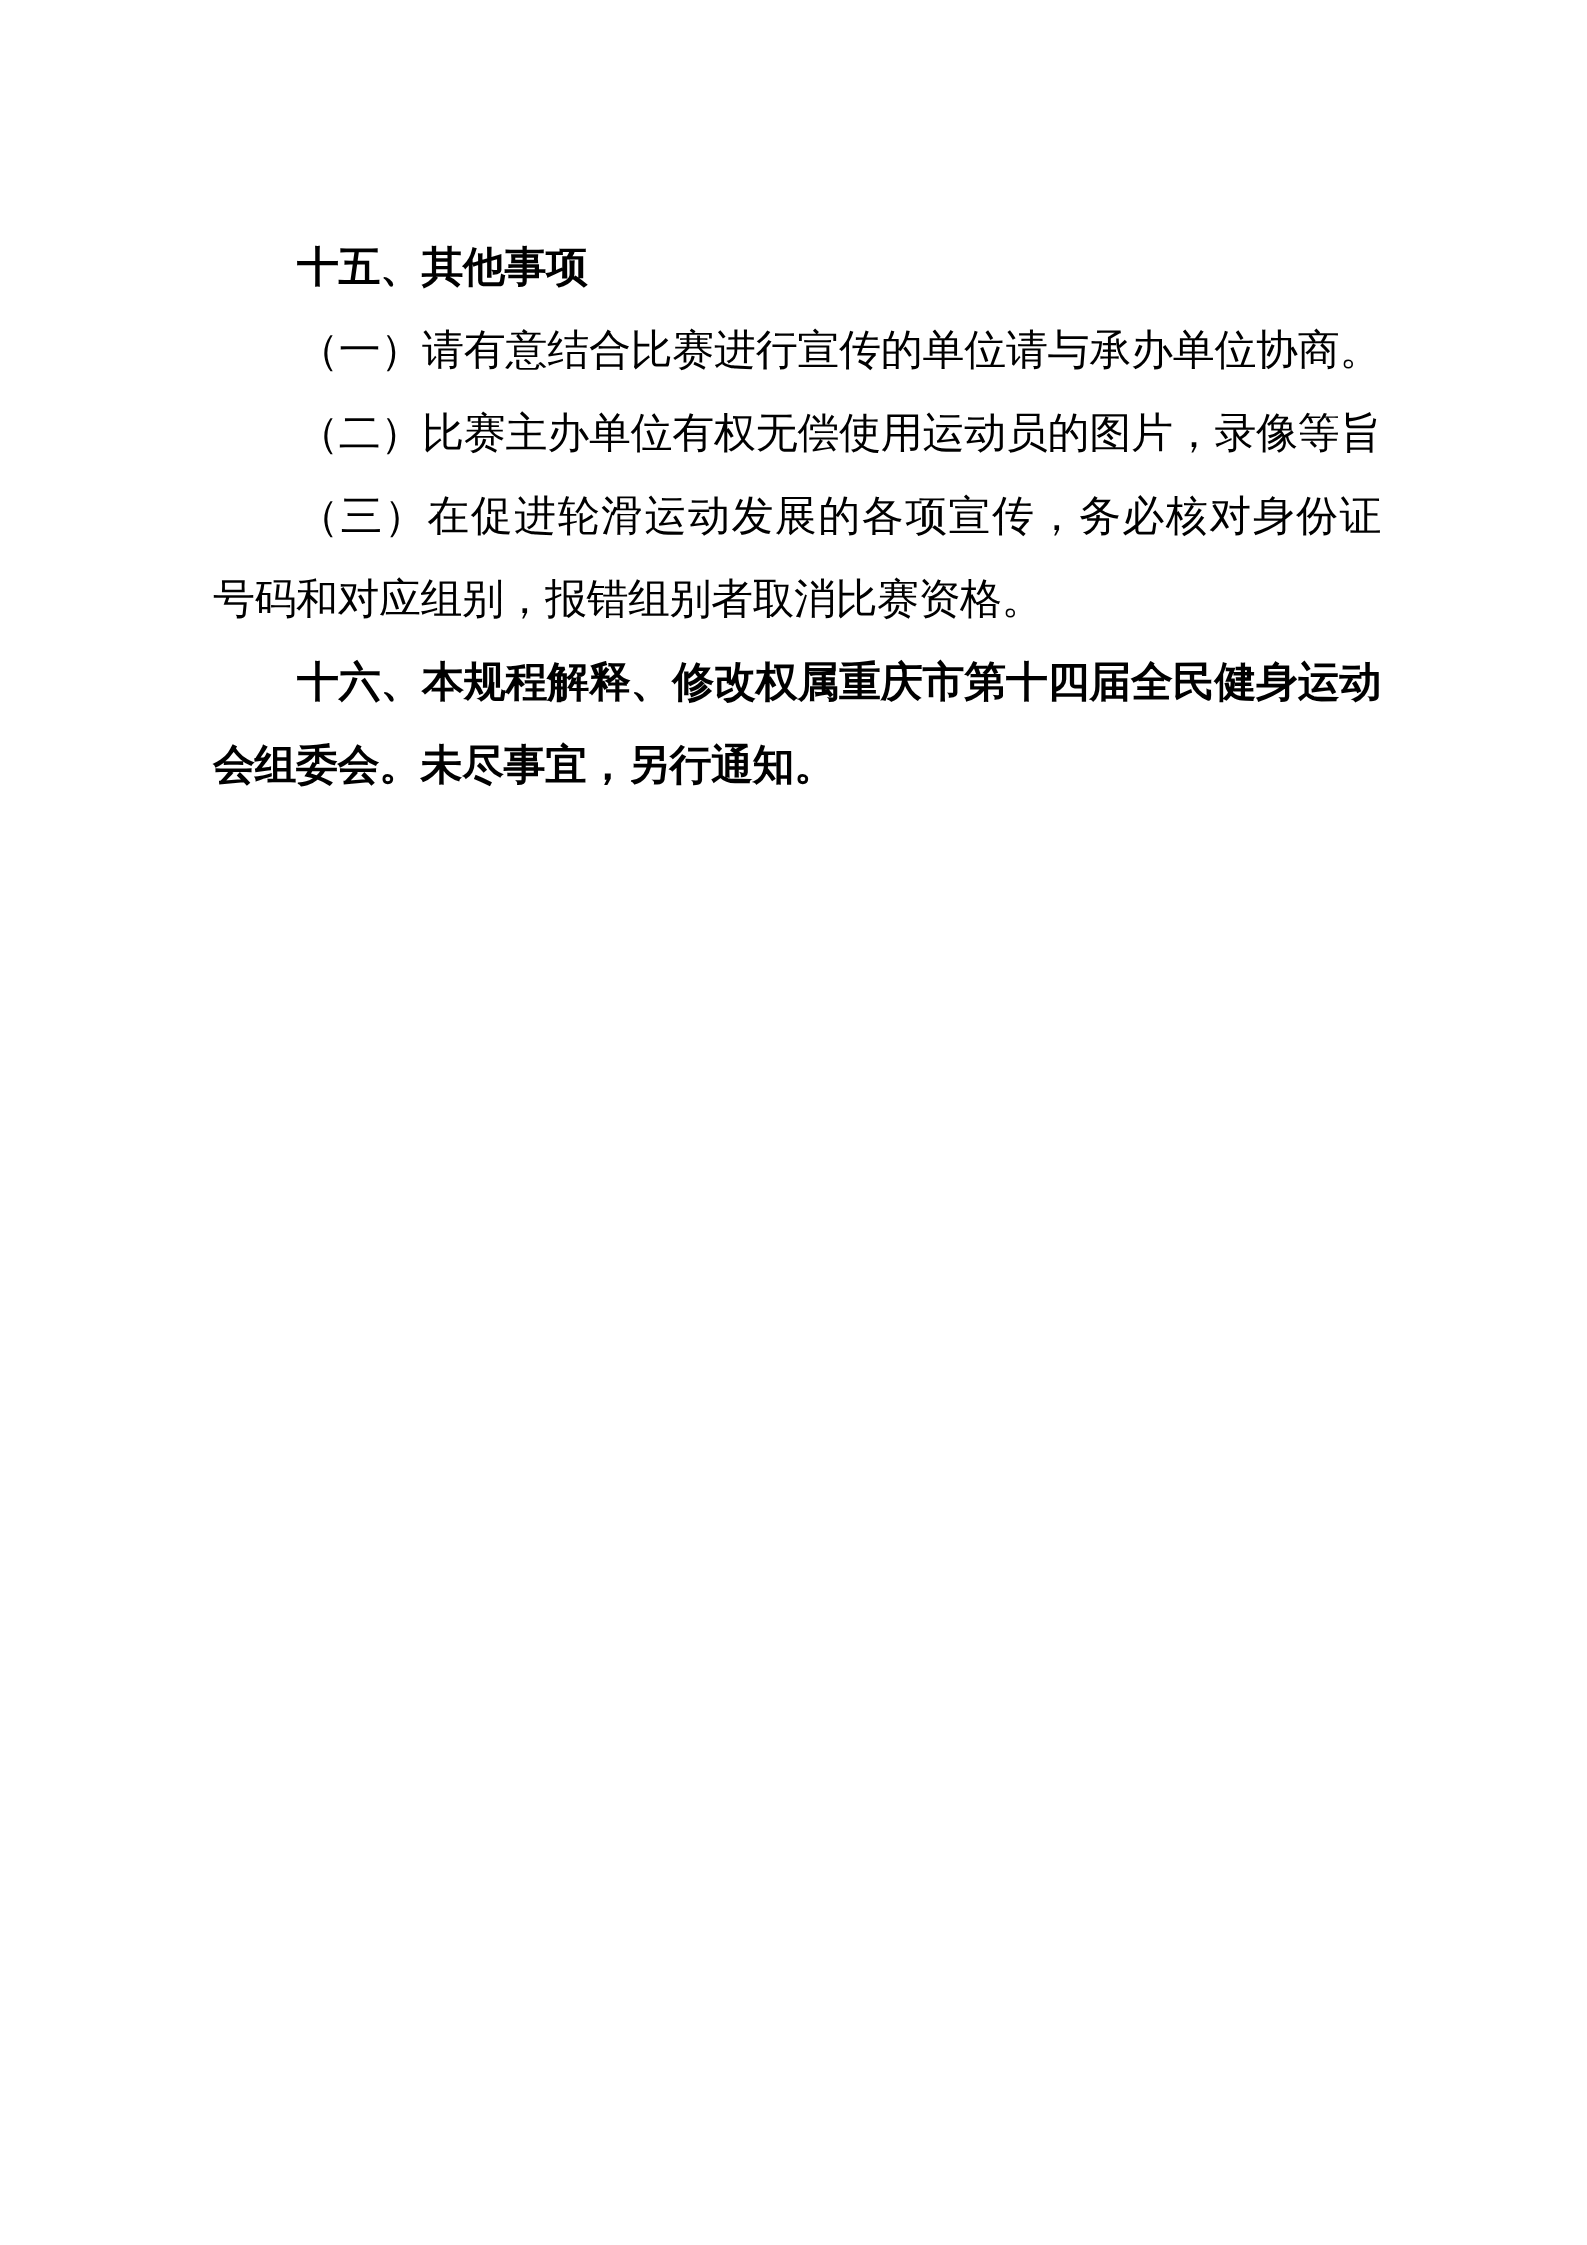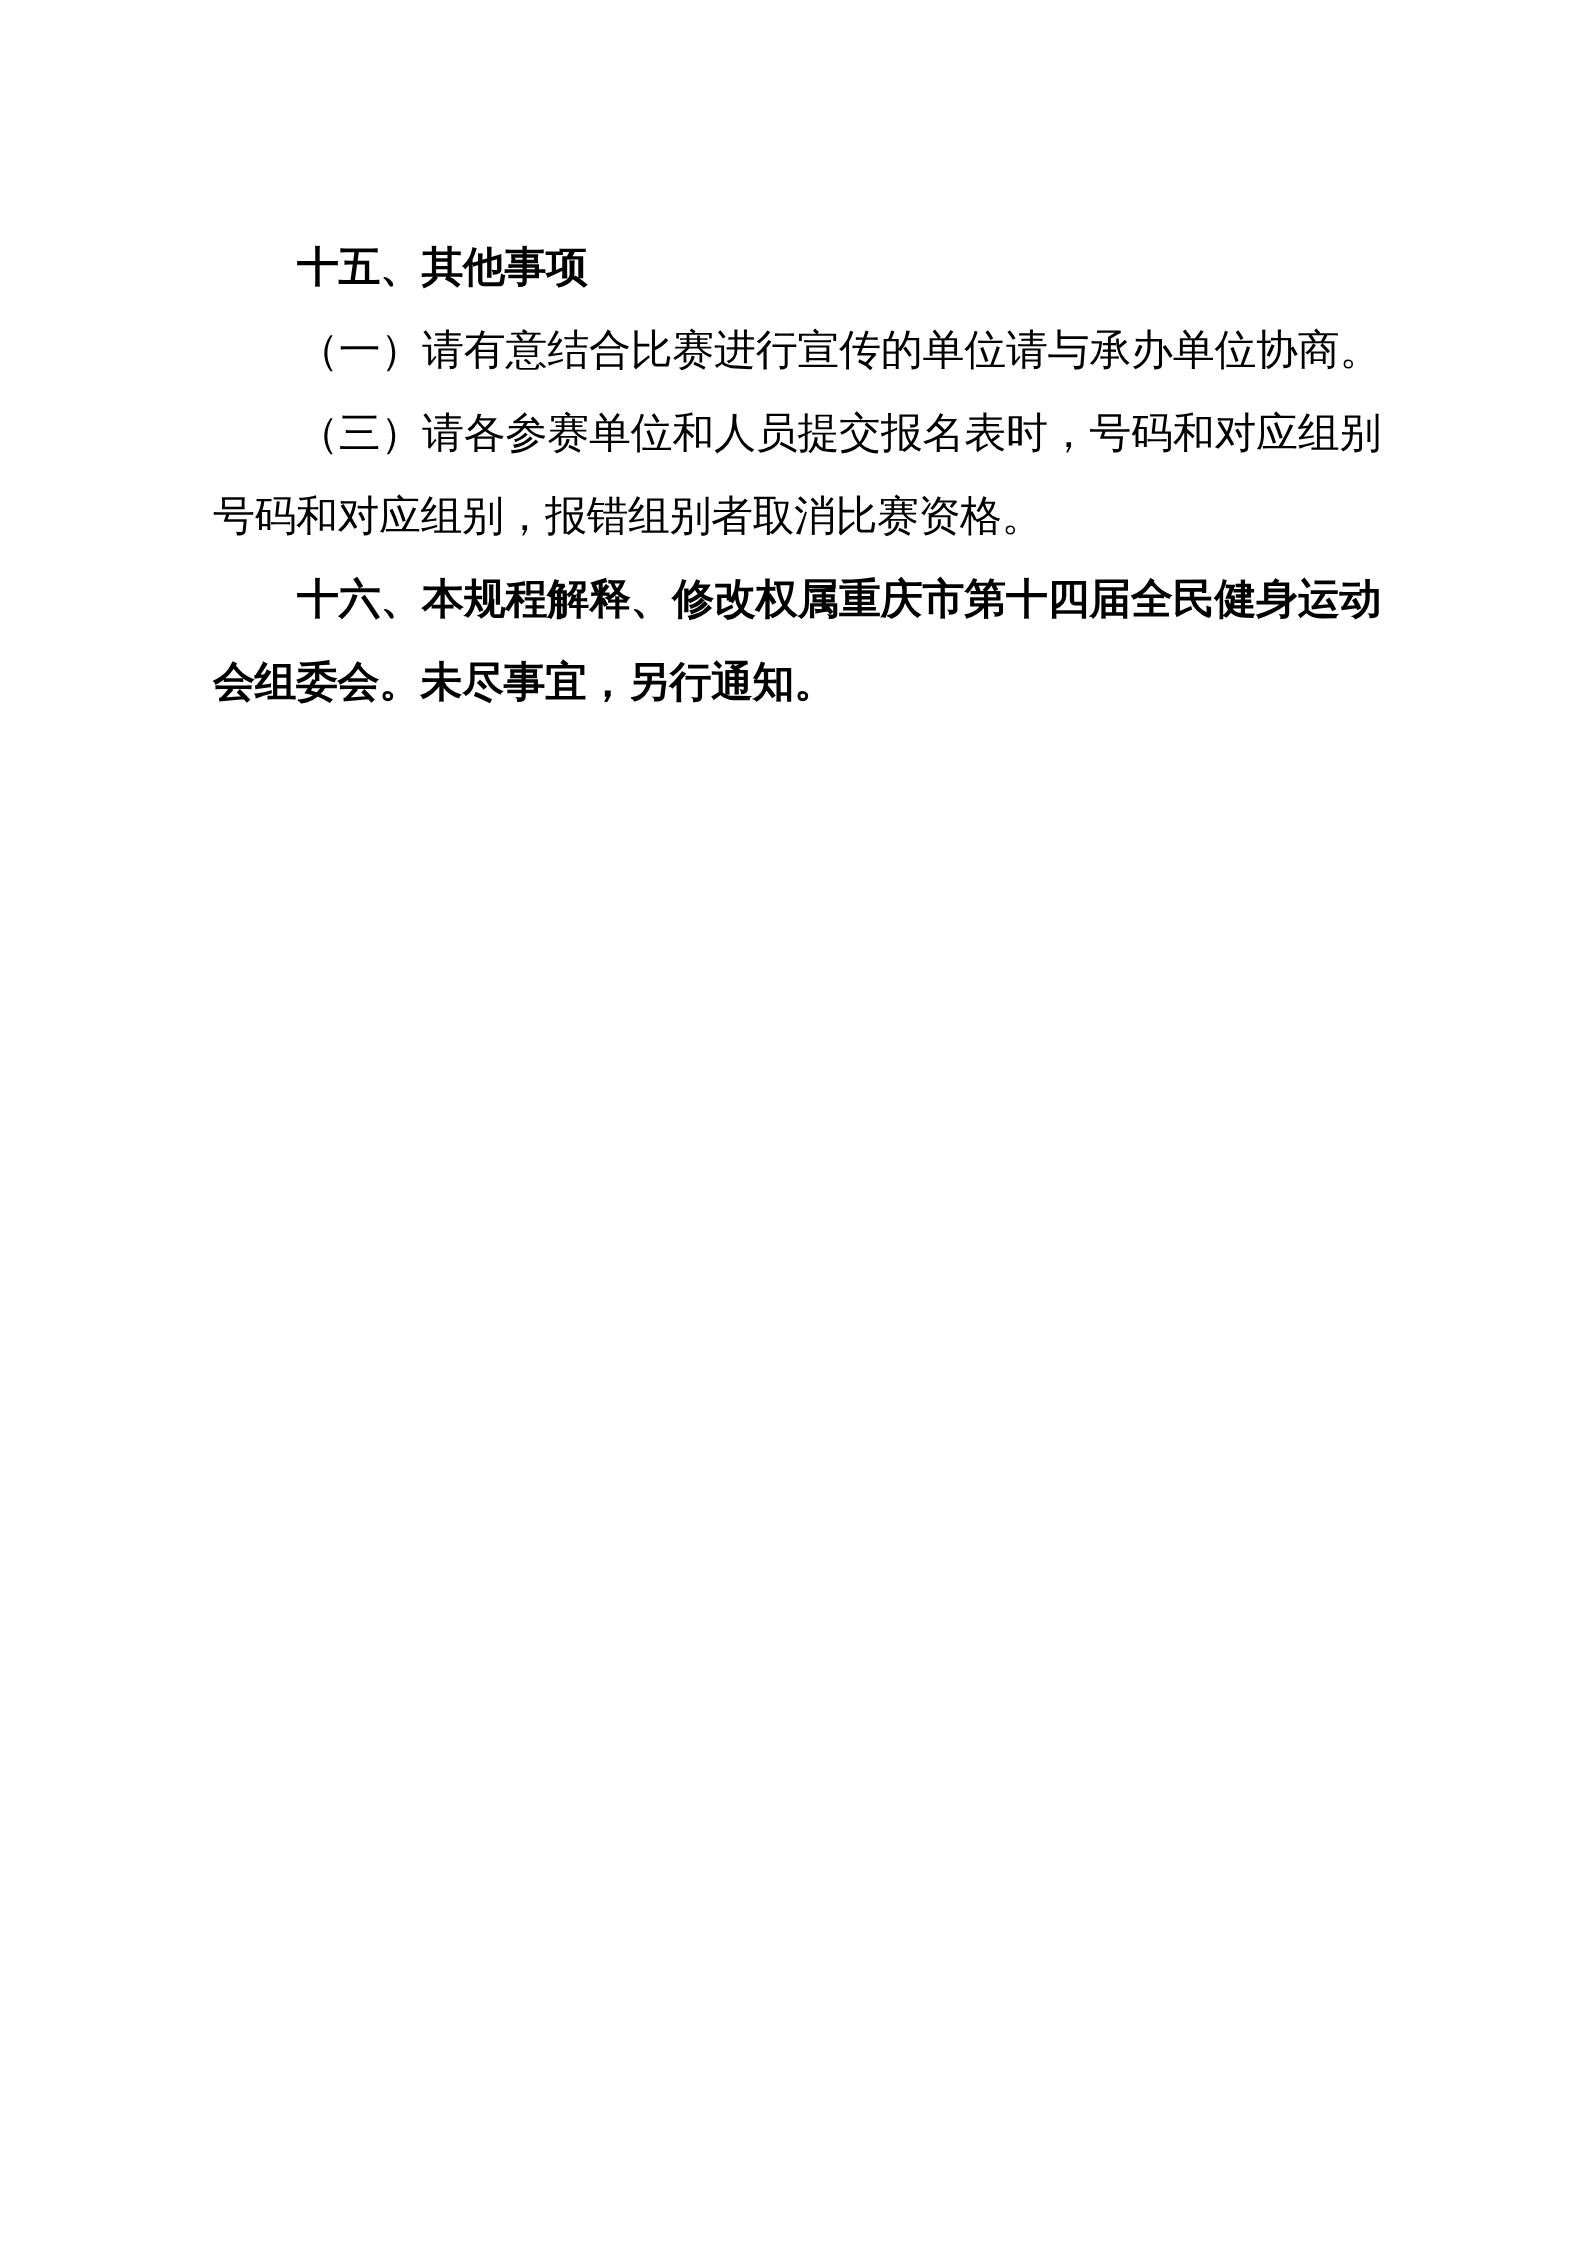--- a/index.html
+++ b/index.html
@@ -63,23 +63,24 @@
 <body>
 
 <div class="page">
 
   <div class="doc-body">
 
     <div class="line head-text indent">十五、其他事项</div>
 
     <div class="line body-text indent fill">（一）请有意结合比赛进行宣传的单位请与承办单位协商。</div>
 
+    <div class="line body-text indent fill">（二）比赛主办单位有权无偿使用运动员的图片，录像等旨</div>
 
 
-    <div class="line body-text indent fill">（三）请各参赛单位和人员提交报名表时，号码和对应组别</div>
+    <div class="line body-text indent fill">（三）在促进轮滑运动发展的各项宣传，务必核对身份证</div>
 
     <div class="line body-text">号码和对应组别，报错组别者取消比赛资格。</div>
 
     <div class="line head-text indent fill">十六、本规程解释、修改权属重庆市第十四届全民健身运动</div>
 
     <div class="line head-text">会组委会。未尽事宜，另行通知。</div>
 
   </div>
 
   <div class="page-num">73</div>

